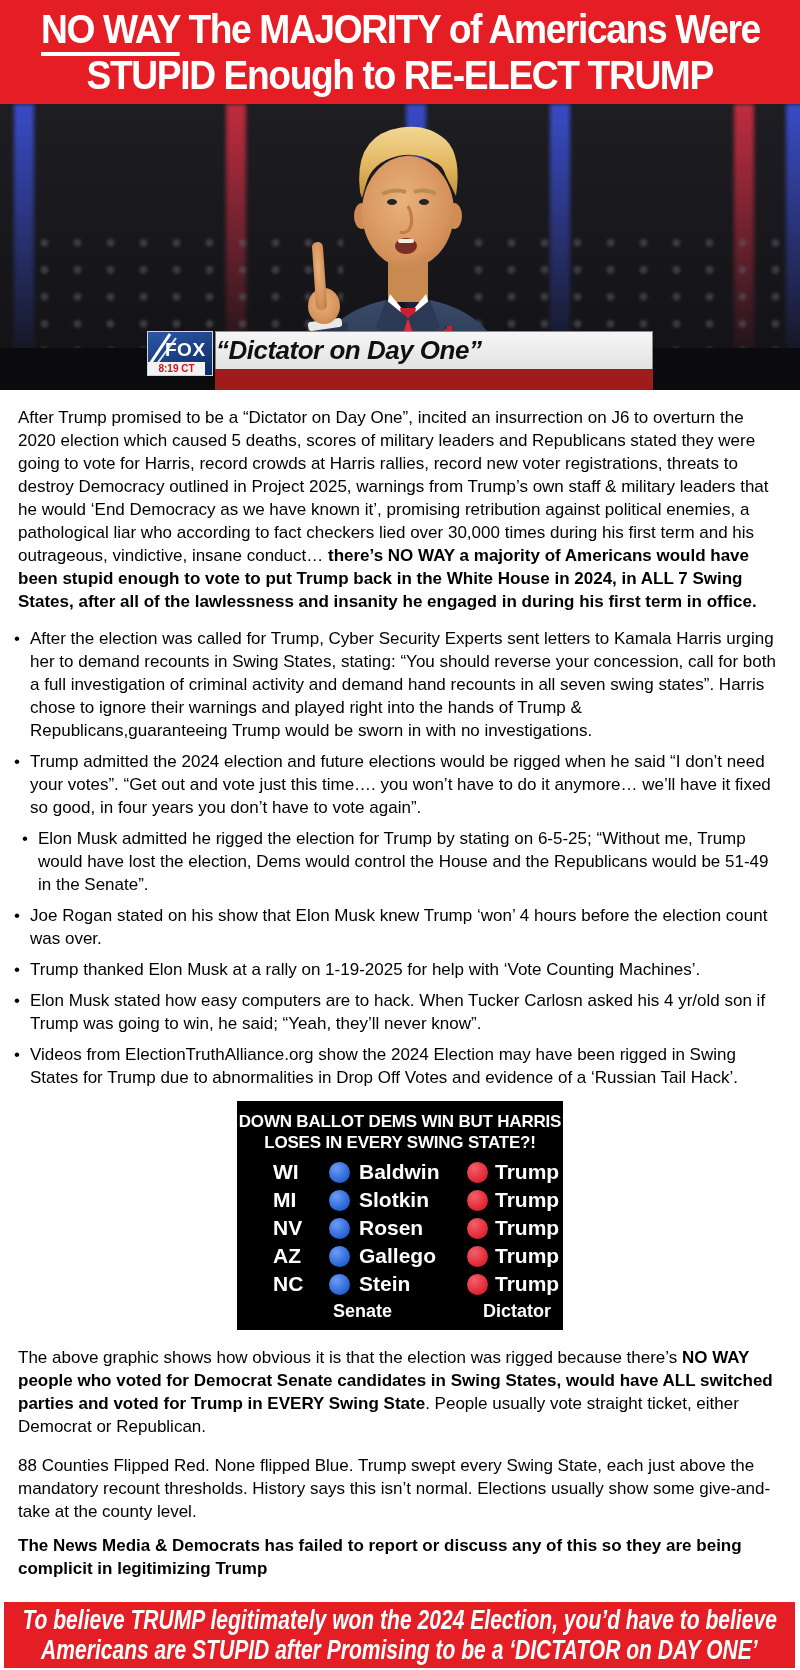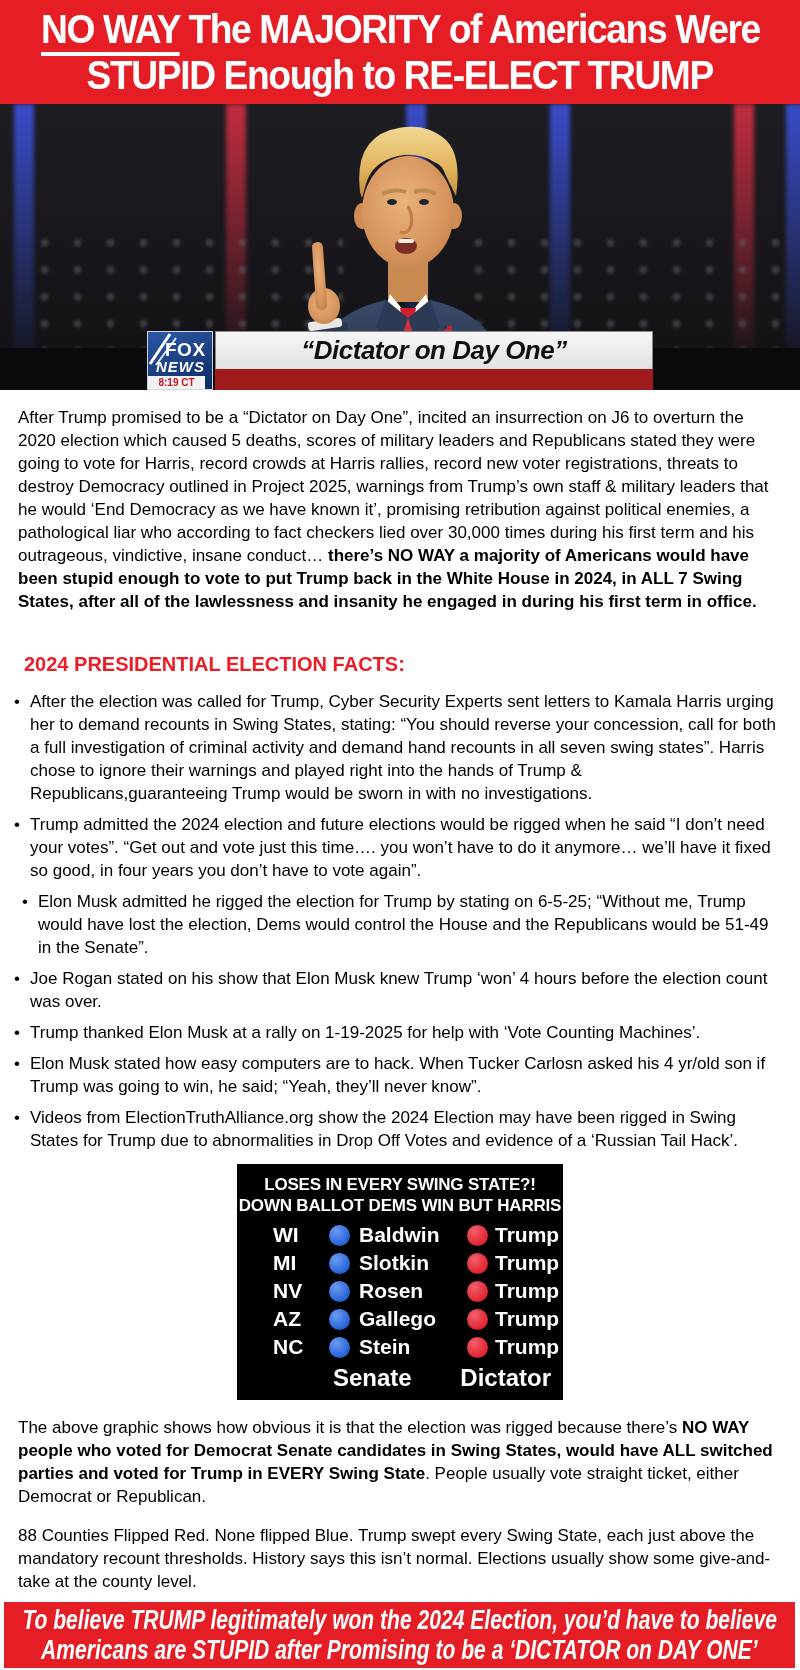--- a/index.html
+++ b/index.html
@@ -21,31 +21,31 @@
   .crowd{position:absolute;top:128px;height:118px;opacity:.5;filter:blur(1.5px);
          background-image:radial-gradient(circle 7px at 50% 40%,#6d6d76 0%,#53535c 55%,rgba(0,0,0,0) 62%);
          background-size:33px 27px;}
   .crowd.left{left:28px;width:315px;}
   .crowd.right{left:462px;width:325px;}
   .drape{position:absolute;left:0;right:0;bottom:0;height:42px;background:#0b0b0d;}
   .trump-svg{position:absolute;left:250px;top:0;}
 
   
   .chyron{position:absolute;left:147px;bottom:0;width:506px;height:59px;display:flex;}
-  .fox-box{position:relative;width:66px;height:59px;background:linear-gradient(160deg,#2c58a6,#0d2a62);
+  .fox-box{position:relative;width:66px;height:45px;background:linear-gradient(160deg,#2c58a6,#0d2a62);
            border:1px solid #cfd6e0;box-sizing:border-box;overflow:hidden;flex:0 0 auto;}
   .fox-f1{position:absolute;top:7px;left:17px;font-size:19px;font-weight:bold;color:#fff;letter-spacing:.5px;}
   .fox-f2{position:absolute;top:26px;left:8px;font-size:15px;font-weight:bold;color:#fff;letter-spacing:1px;font-style:italic;}
   .fox-time{position:absolute;bottom:0;left:0;right:7px;height:13px;background:#f2f2f2;
             color:var(--timestamp-red,#cc1420);font-size:10px;font-weight:bold;text-align:center;line-height:13px;}
   .beams{position:absolute;top:0;left:0;}
   .cap-wrap{flex:1;display:flex;flex-direction:column;margin-left:2px;}
   .caption{height:38px;background:linear-gradient(#f6f6f6,#e2e2e2);border:1px solid #8a8a8a;border-bottom:none;
            box-sizing:border-box;color:#101010;font-weight:bold;font-style:italic;font-size:26px;
-           line-height:36px;text-align:center;letter-spacing:-.5px;}
+           line-height:36px;text-align:left;letter-spacing:-.5px;}
   .cap-redbar{height:21px;background:var(--chyron-bar-red,#a01c1c);}
 
   
   .content{padding:0 18px;}
   .body-p{font-size:17px;line-height:23px;margin:16px 0 0 0;}
   .b{font-weight:bold;} .i{}
   .facts-heading{color:var(--facts-heading-red,#ee1c24);font-size:20px;font-weight:bold;
                  margin:40px 0 0 6px;}
   .bullets{margin-top:14px;}
   .bullet{position:relative;padding-left:12px;font-size:17px;line-height:23px;margin-bottom:8px;}
@@ -55,21 +55,21 @@
 
   
   .graphic{width:326px;margin:12px auto 0;background:#000;color:#fff;padding:10px 0 8px;}
   .g-title{font-weight:bold;font-size:17px;line-height:21px;text-align:center;letter-spacing:-.2px;}
   .g-rows{margin-top:5px;}
   .g-row{display:grid;grid-template-columns:46px 40px 100px 36px auto;align-items:center;
          height:28px;padding-left:36px;font-weight:bold;font-size:21px;}
   .g-dot{width:21px;height:21px;border-radius:50%;justify-self:center;}
   .g-dot.dem{background:radial-gradient(circle at 35% 30%,#6d9bf5,var(--dem-blue,#2563d4) 70%);}
   .g-dot.gop{background:radial-gradient(circle at 35% 30%,#f2606c,var(--gop-red,#e02430) 70%);}
-  .g-foot{display:flex;justify-content:space-between;font-weight:bold;font-size:24px;
+  .g-foot{display:flex;justify-content:space-between;font-weight:bold;font-size:18px;
           padding:3px 12px 0 96px;}
 
   
   .banner-bottom{position:absolute;left:4px;right:5px;bottom:2px;height:66px;background:var(--banner-red,#e51e26);
                  display:flex;flex-direction:column;align-items:center;justify-content:center;gap:1px;z-index:3;margin-top:20px;}
   .f-line{color:#fff;font-weight:bold;font-style:italic;font-size:27px;line-height:29px;
           white-space:nowrap;transform:scaleX(.78);}
 </style>
 </head>
 <body>
@@ -167,21 +167,20 @@
         <div class="caption">“Dictator on Day One”</div>
         <div class="cap-redbar"></div>
       </div>
     </div>
   </section>
 
   <main class="content">
 
     <p class="body-p"><span>After Trump promised to be a “Dictator on Day One”, incited an insurrection on J6 to overturn the 2020 election which caused 5 deaths, scores of military leaders and Republicans stated they were going to vote for Harris, record crowds at Harris rallies, record new voter registrations, threats to destroy Democracy outlined in Project 2025, warnings from Trump’s own staff &amp; military leaders that he would ‘End Democracy as we have known it’, promising retribution against political enemies, a pathological liar who according to fact checkers lied over 30,000 times during his first term and his outrageous, vindictive, insane conduct… </span><span class="b">there’s NO WAY a majority of Americans would have been stupid enough to vote to put Trump back in the White House in 2024, in ALL 7 Swing States, after all of the lawlessness and insanity he engaged in during his first term in office.</span></p>
 
-    <h2 class="facts-heading">2024 PRESIDENTIAL ELECTION FACTS:</h2>
 
     <div class="bullets">
 
         <div class="bullet">
           <span class="dot">•</span><span class="bullet-text"><span>After the election was called for Trump, Cyber Security Experts sent letters to Kamala Harris urging her to demand recounts in Swing States, stating: </span><span class="i">“You should reverse your concession, call for both a full investigation of criminal activity and demand hand recounts in all seven swing states”</span><span>. Harris chose to ignore their warnings and played right into the hands of Trump &amp; Republicans,guaranteeing Trump would be sworn in with no investigations.</span></span>
         </div>
 
         <div class="bullet">
           <span class="dot">•</span><span class="bullet-text"><span>Trump admitted the 2024 election and future elections would be rigged when he said </span><span class="i">“I don’t need your votes”. “Get out and vote just this time…. you won’t have to do it anymore… we’ll have it fixed so good, in four years you don’t have to vote again</span><span>”.</span></span>
         </div>
@@ -201,22 +200,22 @@
         <div class="bullet">
           <span class="dot">•</span><span class="bullet-text"><span>Elon Musk stated how easy computers are to hack. When Tucker Carlosn asked his 4 yr/old son if Trump was going to win, he said; “</span><span class="i">Yeah, they’ll never know</span><span>”.</span></span>
         </div>
 
         <div class="bullet">
           <span class="dot">•</span><span class="bullet-text"><span>Videos from ElectionTruthAlliance.org show the 2024 Election may have been rigged in Swing States for Trump due to abnormalities in Drop Off Votes and evidence of a ‘Russian Tail Hack’.</span></span>
         </div>
       </div>
 
     <div class="graphic">
+      <div class="g-title">DOWN BALLOT DEMS WIN BUT HARRIS</div>
       <div class="g-title">LOSES IN EVERY SWING STATE?!</div>
-      <div class="g-title">DOWN BALLOT DEMS WIN BUT HARRIS</div>
       <div class="g-rows">
 
           <div class="g-row">
             <span class="g-state">WI</span>
             <span class="g-dot dem"></span>
             <span class="g-name">Baldwin</span>
             <span class="g-dot gop"></span>
             <span class="g-name">Trump</span>
           </div>
 

